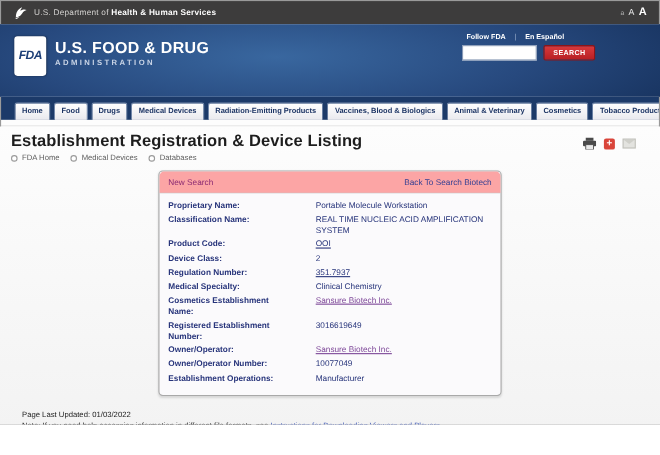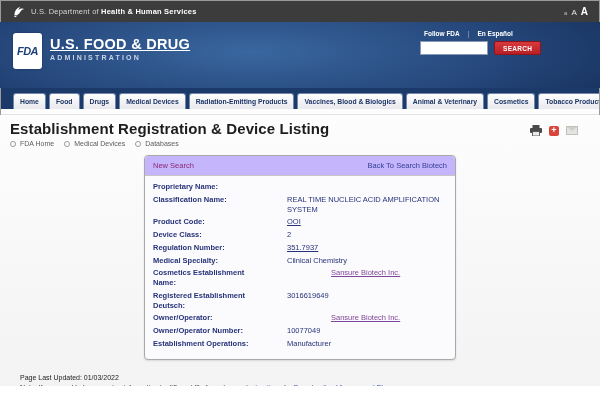--- a/index.html
+++ b/index.html
@@ -17,21 +17,21 @@
   .fontsize .fs-A  { font-size:8px; color:#e8e8e8; }
   .fontsize .fs-A2 { font-size:10px; font-weight:bold; color:#fff; }
 
   
   .masthead { height:66px; flex:0 0 auto; position:relative;
     background:radial-gradient(ellipse 420px 90px at 42% 45%, #39679f 0%, #27497e 55%, #16315c 100%); }
   .fda-logo-box { position:absolute; left:13px; top:11px; width:29px; height:36px; background:#fff; border-radius:3px;
     display:flex; align-items:center; justify-content:center; box-shadow:0 0 2px rgba(0,0,0,.4); }
   .fda-logo-box span { color:#1d3f77; font-weight:bold; font-size:11px; font-style:italic; letter-spacing:-.5px; }
   .brand { position:absolute; left:50px; top:14px; color:#fff; }
-  .brand .b1 { font-size:14.5px; font-weight:bold; letter-spacing:.3px;text-decoration:underline; }
+  .brand .b1 { font-size:14.5px; font-weight:bold; letter-spacing:.3px; }
   .brand .b2 { font-size:7px; font-weight:bold; letter-spacing:2.2px; color:#c9d4e6; margin-top:2px; }
   .mast-right { position:absolute; right:30px; top:8px; width:150px; }
   .mast-links { display:flex; gap:8px; font-size:6.5px; font-weight:bold; color:#fff; margin-bottom:4px; margin-left:4px; }
   .mast-links .sep { color:#9fb2cf; font-weight:normal; }
   .searchrow { display:flex; gap:6px; align-items:center; }
   .searchrow input { width:68px; height:14px; border:1px solid #8899b5; background:#fff; font-size:7px; padding:0 3px; }
   .search-btn { height:14px; padding:0 8px; background:linear-gradient(#d8393c,#b81f24); border:1px solid #8d1418; border-radius:2px;
     color:#fff; font-size:6.5px; font-weight:bold; letter-spacing:.3px; cursor:pointer; }
 
   
@@ -50,30 +50,30 @@
   .action-icons { position:absolute; right:22px; top:10px; display:flex; gap:7px; align-items:center; }
   .icon-print { width:12px; height:11px; }
   .icon-share { width:10px; height:10px; background:#d9453a; border-radius:2px; color:#fff; font-size:9px; font-weight:bold;
     display:flex; align-items:center; justify-content:center; line-height:1; }
   .icon-mail { width:12px; height:9px; background:#e3e3df; border:1px solid #c2c2bc; position:relative; }
   .icon-mail:before { content:""; position:absolute; left:0; top:0; border-left:5px solid transparent; border-right:5px solid transparent;
     border-top:4px solid #cfcfc9; width:0; }
 
   
   .panel { width:312px; margin:8px auto 0; background:#fbfafc; border:1px solid #a9a9a9; border-radius:4px; box-shadow:0 1px 2px rgba(0,0,0,.12); }
-  .panel-head { display:flex; justify-content:space-between; align-items:center; background:#c4b5fd; border-bottom:1px solid #c6c6c6;
+  .panel-head { display:flex; justify-content:space-between; align-items:center; background:#fca5a5; border-bottom:1px solid #c6c6c6;
     border-radius:4px 4px 0 0; padding:5px 8px; }
   .new-search { font-size:7.5px; color:#8b2a72; cursor:pointer; }
   .back-link { font-size:7.5px; color:#333f93; cursor:pointer; }
   .rows { padding:6px 8px 7px; }
   .row { display:flex; margin-bottom:3px; }
   .lbl { flex:0 0 134px; font-size:7.5px; font-weight:bold; color:#26337a; padding-right:24px; line-height:1.3; }
   .val { flex:1 1 auto; font-size:7.5px; color:#26337a; line-height:1.3; }
   .val.link-navy   { text-decoration:underline; color:#26337a; cursor:pointer; }
-  .val.link-purple { text-decoration:underline; color:#7d4698; cursor:pointer;margin-left:44px; }
+  .val.link-purple { text-decoration:underline; color:#7d4698; cursor:pointer; }
 
   
   .pageinfo { margin:13px 0 0 0; padding:0 10px; font-size:7px; color:#222; line-height:1.5; }
   .pageinfo .blue { color:#3a55b4; cursor:pointer; }
   .langline { margin-top:1px; }
   .lang { color:#3a55b4; cursor:pointer; }
   .lang:not(:last-child):after { content:" | "; color:#444; cursor:default; }
 
   
   .footer { flex:0 0 auto; height:30px; background:linear-gradient(#86abd2 0%, #477bb4 35%, #1d4b8b 100%);
@@ -170,20 +170,21 @@
     </div>
 
     <div class="panel">
       <div class="panel-head">
         <span class="new-search">New Search</span>
         <span class="back-link">Back To Search Biotech</span>
       </div>
       <div class="rows">
         <div class="row">
           <span class="lbl">Proprietary Name:</span>
+          <span class="val">Portable Molecule Workstation</span>
         </div>
         <div class="row">
           <span class="lbl">Classification Name:</span>
           <span class="val">REAL TIME NUCLEIC ACID AMPLIFICATION SYSTEM</span>
         </div>
         <div class="row">
           <span class="lbl">Product Code:</span>
           <span class="val link-navy">OOI</span>
         </div>
         <div class="row">
@@ -196,21 +197,21 @@
         </div>
         <div class="row">
           <span class="lbl">Medical Specialty:</span>
           <span class="val">Clinical Chemistry</span>
         </div>
         <div class="row">
           <span class="lbl">Cosmetics Establishment Name:</span>
           <span class="val link-purple">Sansure Biotech Inc.</span>
         </div>
         <div class="row">
-          <span class="lbl">Registered Establishment Deutsch:</span>
+          <span class="lbl">Registered Establishment Number:</span>
           <span class="val">3016619649</span>
         </div>
         <div class="row">
           <span class="lbl">Owner/Operator:</span>
           <span class="val link-purple">Sansure Biotech Inc.</span>
         </div>
         <div class="row">
           <span class="lbl">Owner/Operator Number:</span>
           <span class="val">10077049</span>
         </div>

